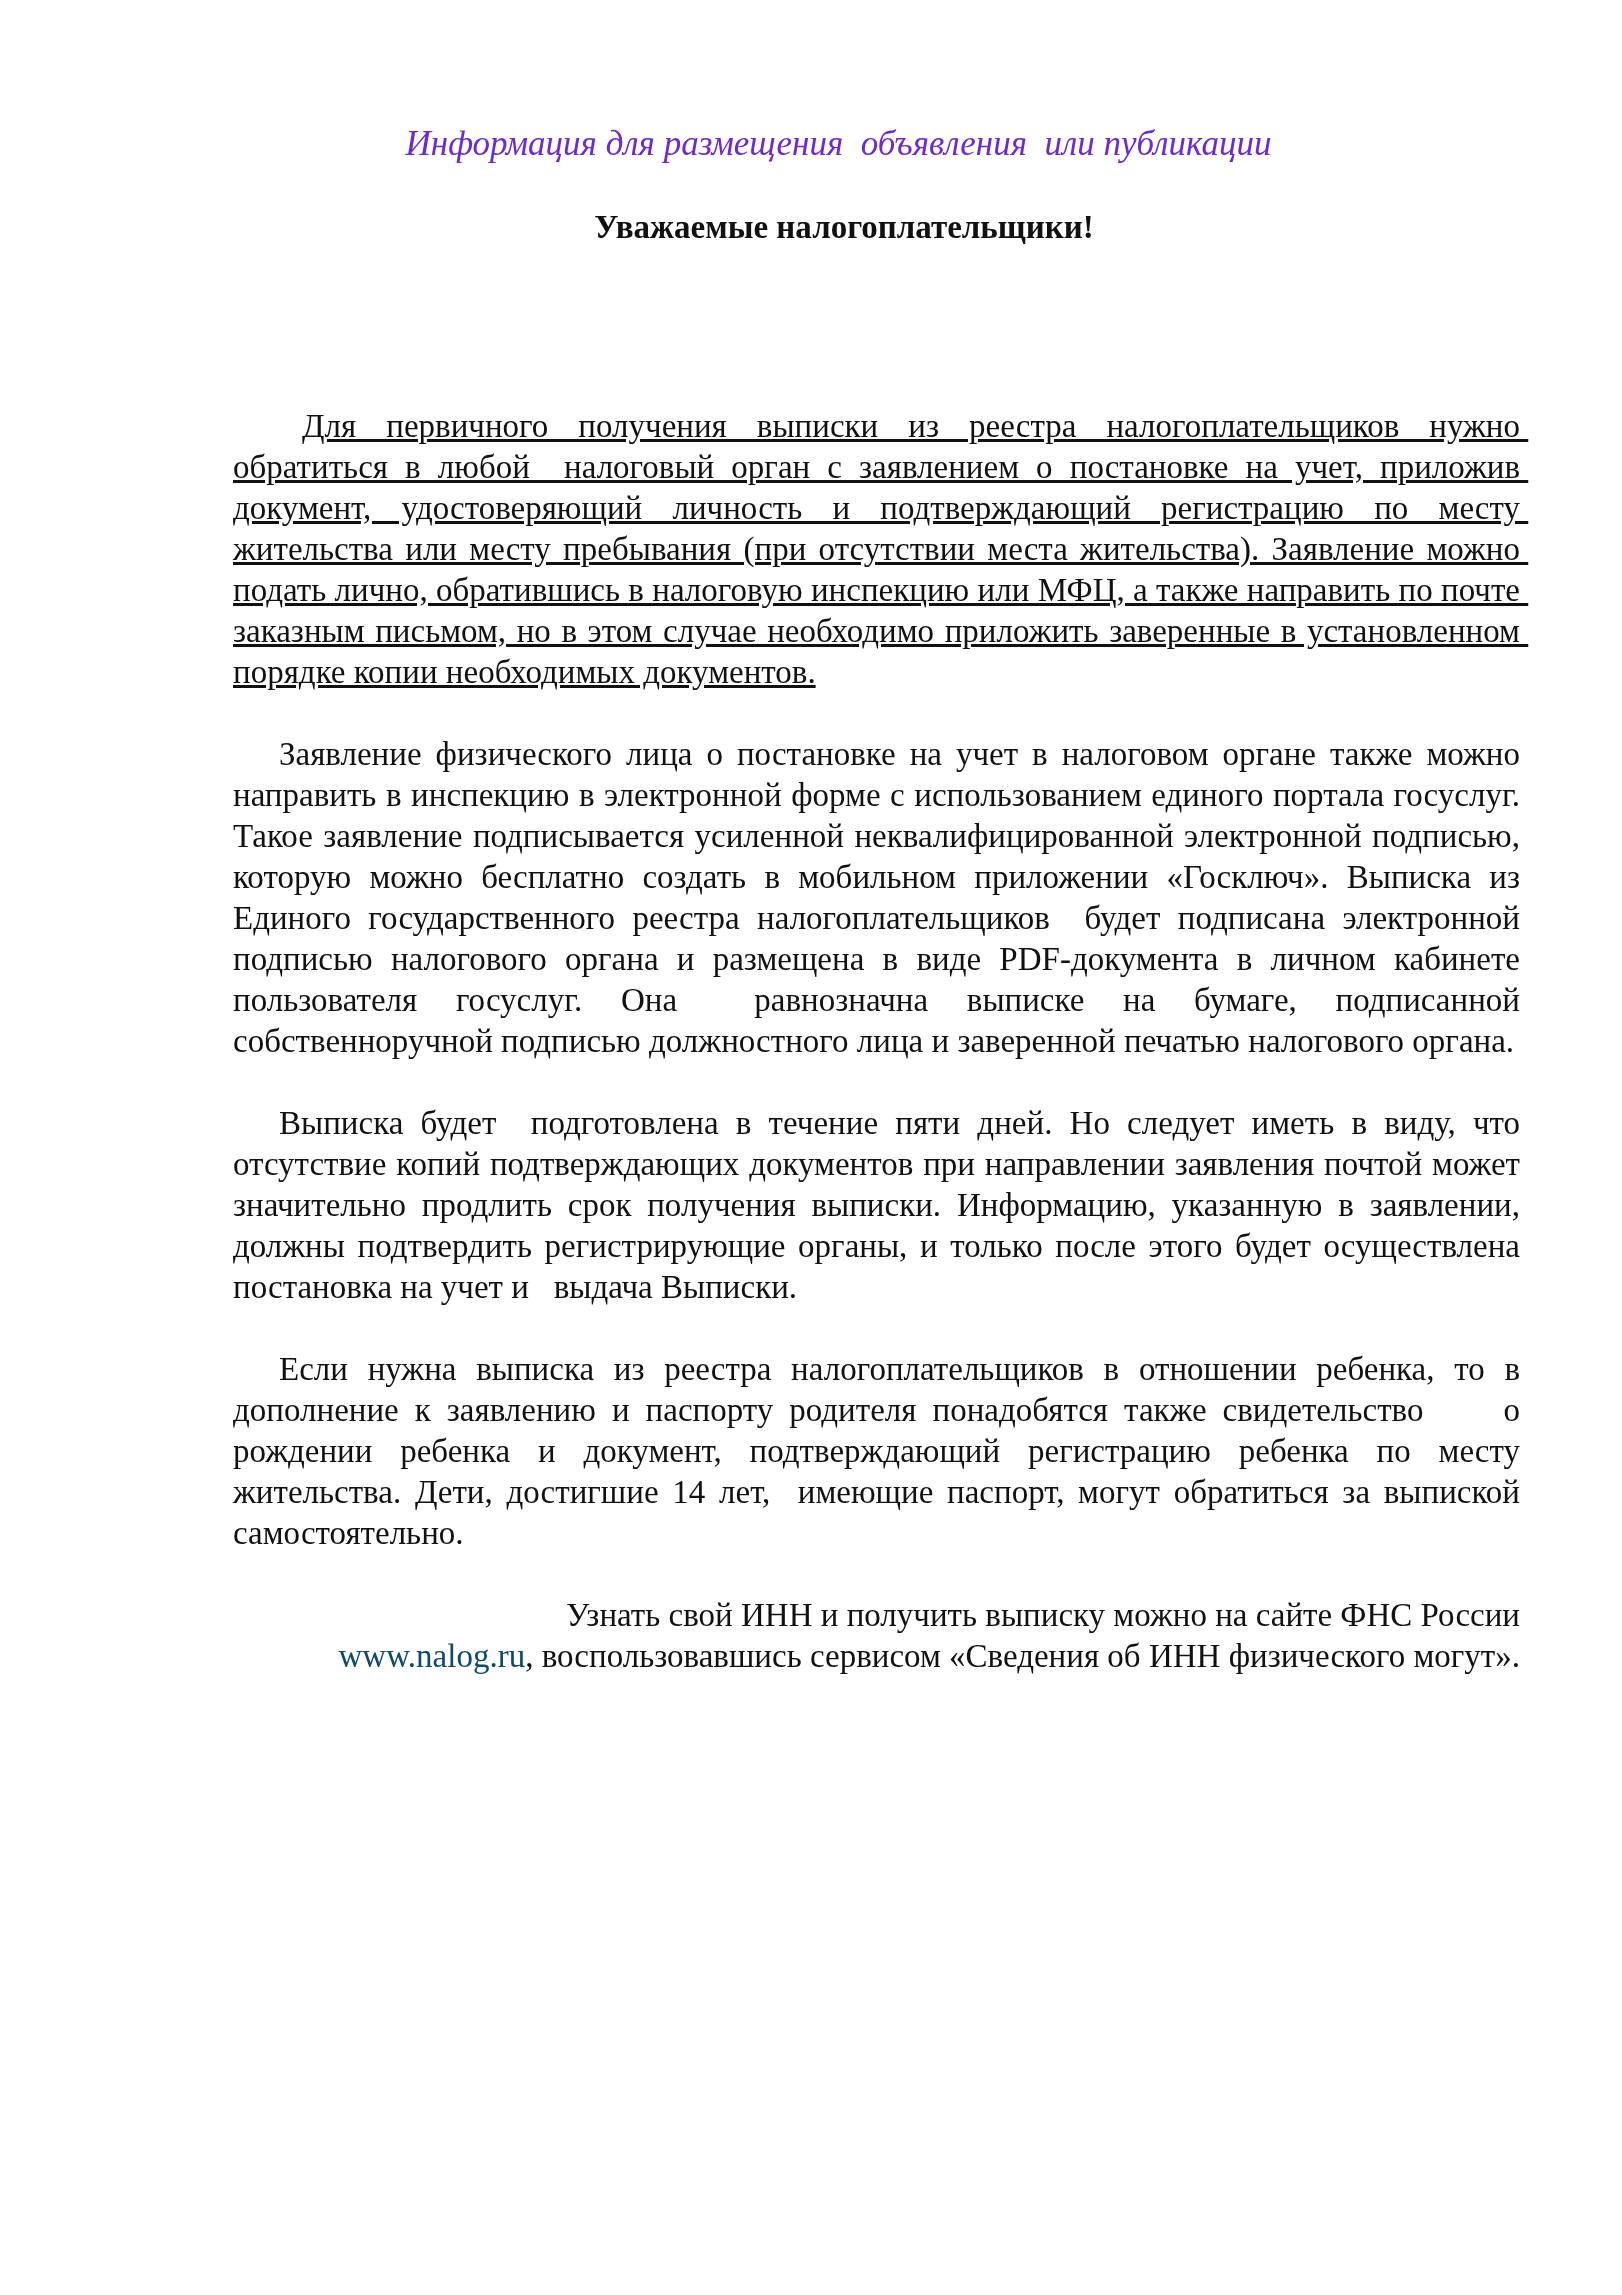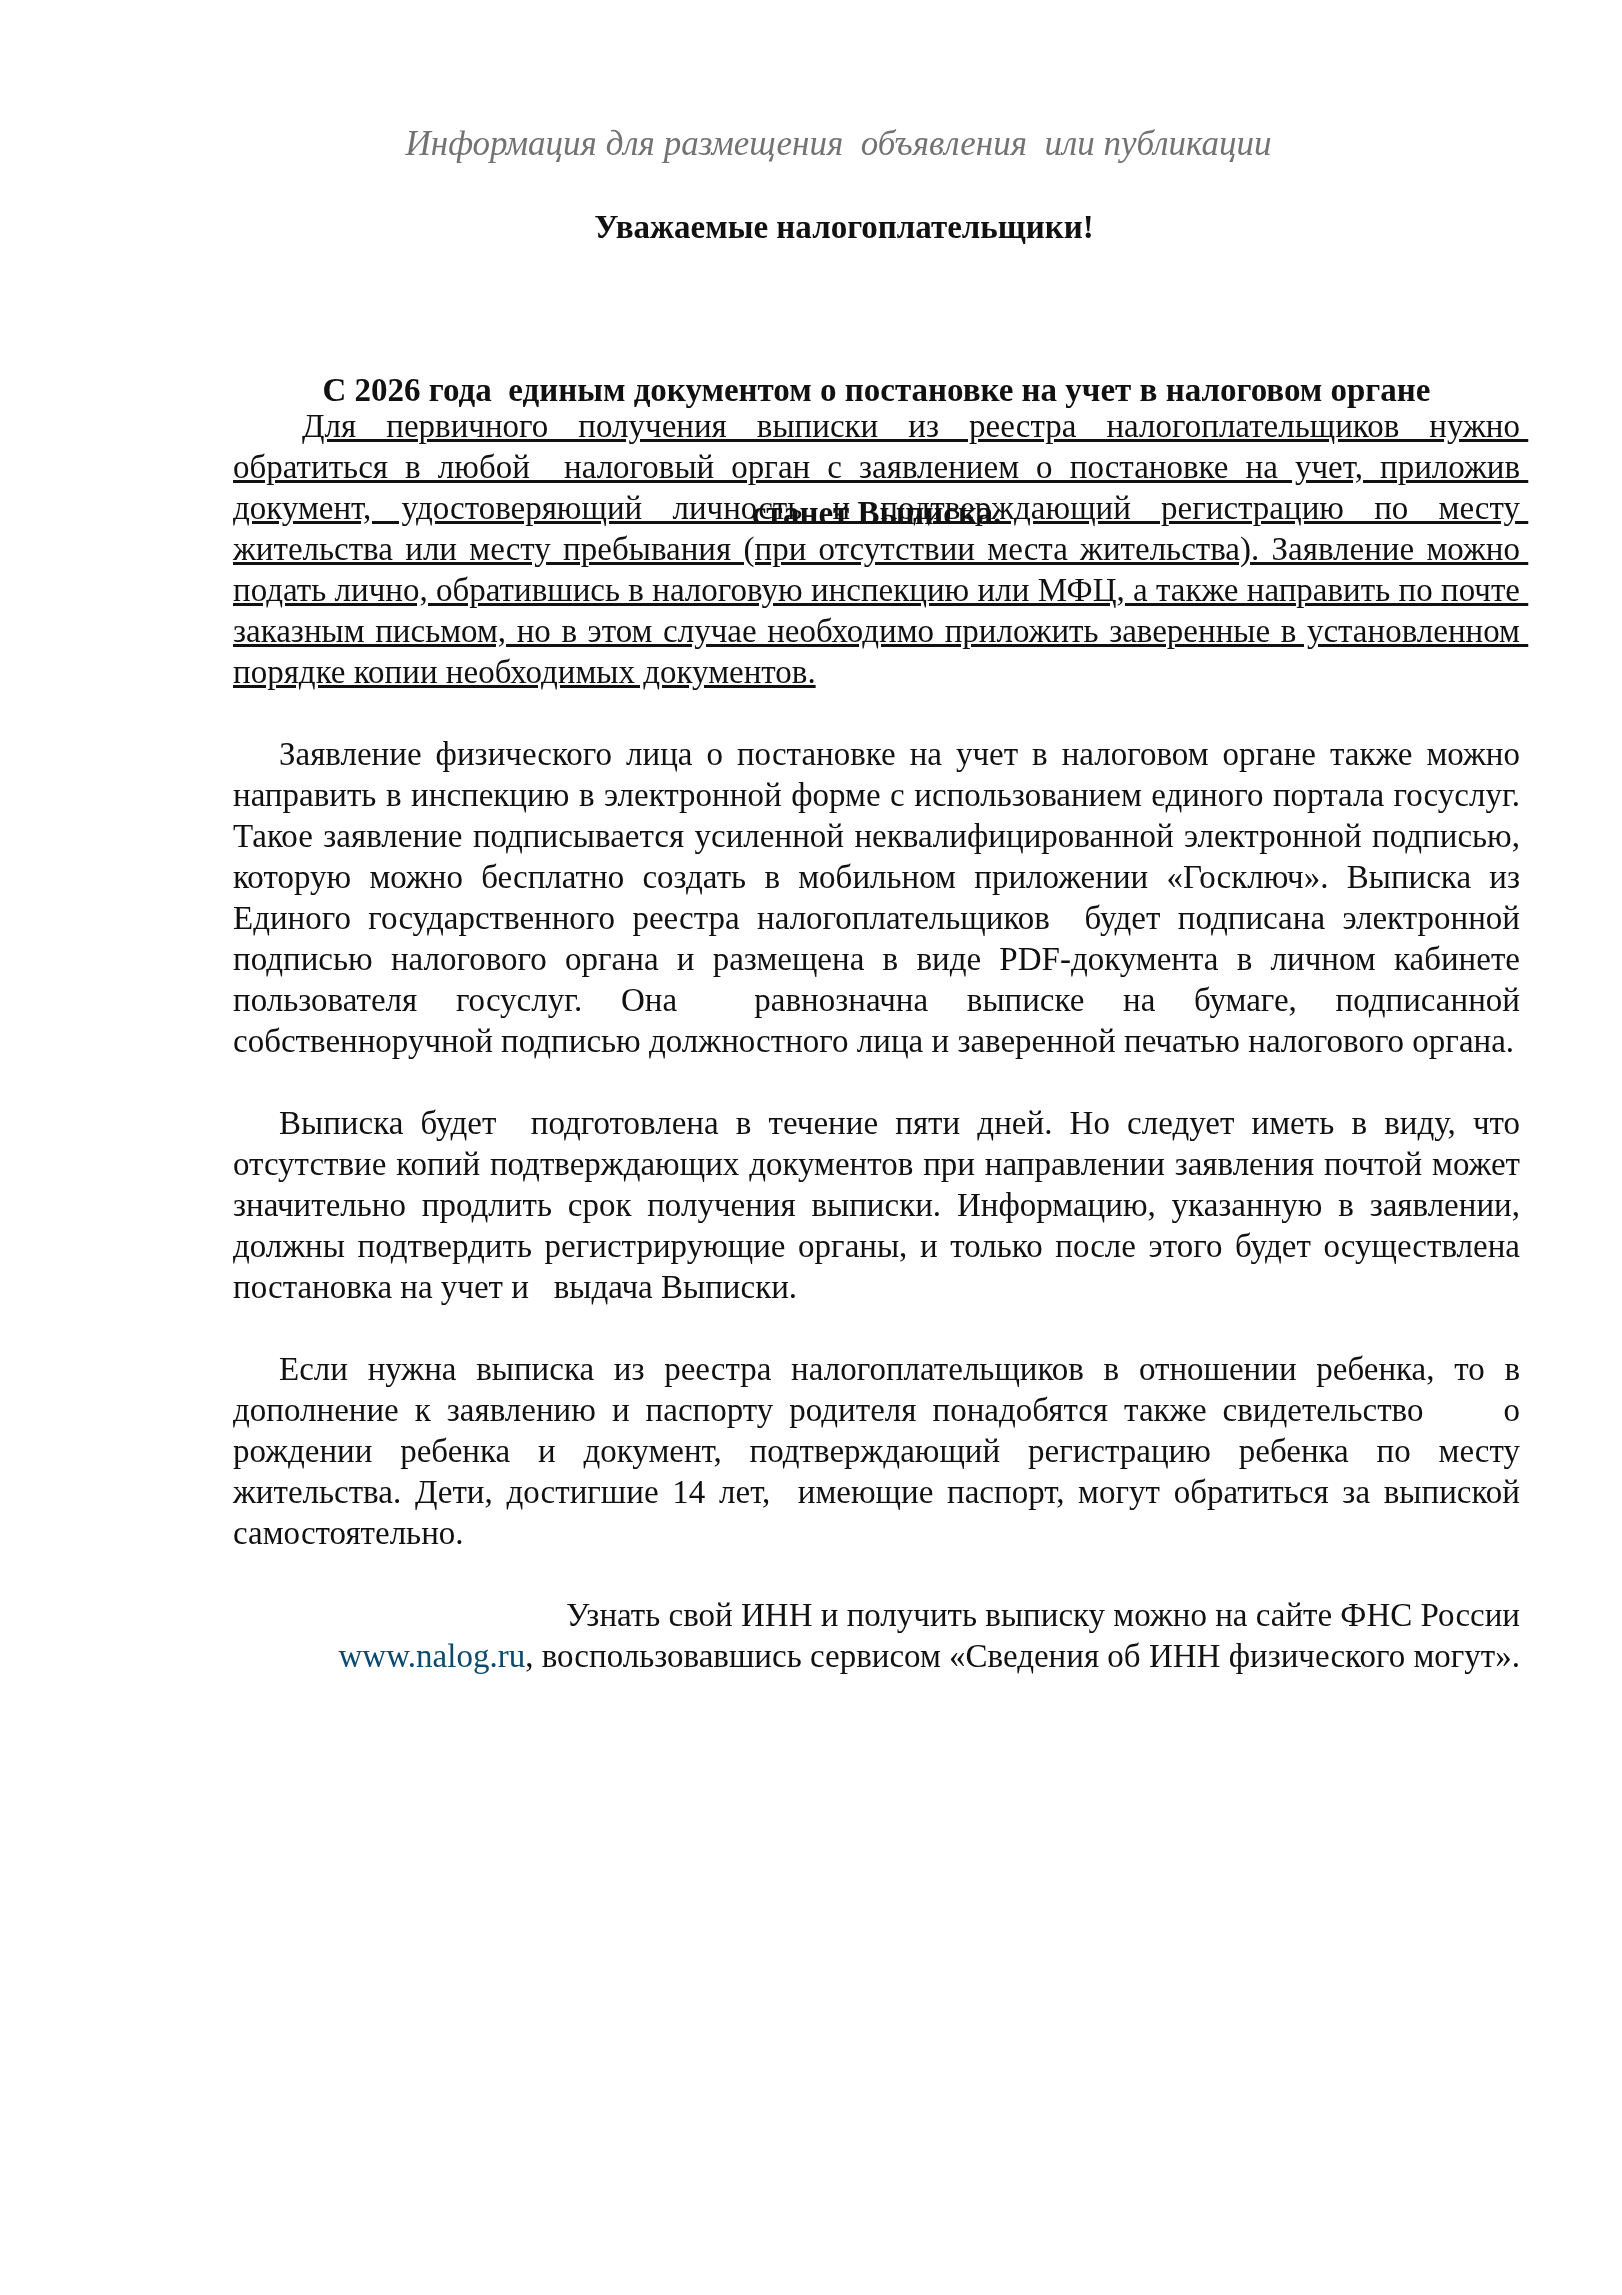--- a/index.html
+++ b/index.html
@@ -5,21 +5,21 @@
   html, body { margin: 0; padding: 0; background: #ffffff; }
   body { width: 1623px; height: 2295px; position: relative; overflow: hidden; }
   .page {
     position: absolute; left: 0; top: 0; width: 1623px; height: 2295px;
     background: #ffffff; color: #111111;
     font-family: "Liberation Serif", "DejaVu Serif", serif;
   }
   .header-note {
     position: absolute; left: 0; width: 1598px; top: 123px;
     text-align: center; font-style: italic; font-size: 35px; line-height: 42px;
-    color: #737373; padding-left: 79px; box-sizing: border-box; white-space: pre;
+    color: #6d28d9; padding-left: 79px; box-sizing: border-box; white-space: pre;
   }
   .greeting {
     position: absolute; left: 0; width: 1623px; top: 207px;
     text-align: center; font-weight: bold; font-size: 33px; line-height: 41px;
     padding-left: 65px; box-sizing: border-box;
   }
   .title {
     position: absolute; left: 233px; width: 1287px; top: 288px;
     text-align: center; font-weight: bold; font-size: 33px; line-height: 41px;
     white-space: pre-wrap;
@@ -36,24 +36,20 @@
 </style>
 </head>
 <body>
 
 <div class="page">
 
   <div class="header-note">Информация для размещения  объявления  или публикации</div>
 
   <div class="greeting">Уважаемые налогоплательщики!</div>
 
-  <div class="title">
-    <div>С 2026 года  единым документом о постановке на учет в налоговом органе</div>
-    <div>станет Выписка.</div>
-  </div>
 
   <div class="body">
     <p class="p3">Для первичного получения выписки из реестра налогоплательщиков нужно обратиться в любой  налоговый орган с заявлением о постановке на учет, приложив документ, удостоверяющий личность и подтверждающий регистрацию по месту жительства или месту пребывания (при отсутствии места жительства). Заявление можно подать лично, обратившись в налоговую инспекцию или МФЦ, а также направить по почте заказным письмом, но в этом случае необходимо приложить заверенные в установленном порядке копии необходимых документов.</p>
     <p class="p4">Заявление физического лица о постановке на учет в налоговом органе также можно направить в инспекцию в электронной форме с использованием единого портала госуслуг. Такое заявление подписывается усиленной неквалифицированной электронной подписью, которую можно бесплатно создать в мобильном приложении «Госключ». Выписка из Единого государственного реестра налогоплательщиков  будет подписана электронной подписью налогового органа и размещена в виде PDF-документа в личном кабинете пользователя госуслуг. Она  равнозначна выписке на бумаге, подписанной собственноручной подписью должностного лица и заверенной печатью налогового органа.</p>
     <p class="p5">Выписка будет  подготовлена в течение пяти дней. Но следует иметь в виду, что отсутствие копий подтверждающих документов при направлении заявления почтой может значительно продлить срок получения выписки. Информацию, указанную в заявлении, должны подтвердить регистрирующие органы, и только после этого будет осуществлена постановка на учет и   выдача Выписки.</p>
     <p class="p6">Если нужна выписка из реестра налогоплательщиков в отношении ребенка, то в дополнение к заявлению и паспорту родителя понадобятся также свидетельство     о рождении ребенка и документ, подтверждающий регистрацию ребенка по месту жительства. Дети, достигшие 14 лет,  имеющие паспорт, могут обратиться за выпиской самостоятельно.</p>
     <p class="p7"><span>Узнать свой ИНН и получить выписку можно на сайте ФНС России</span><br><a class="link">www.nalog.ru</a><span>, воспользовавшись сервисом «Сведения об ИНН физического могут».</span></p>
   </div>
 
 </div>

